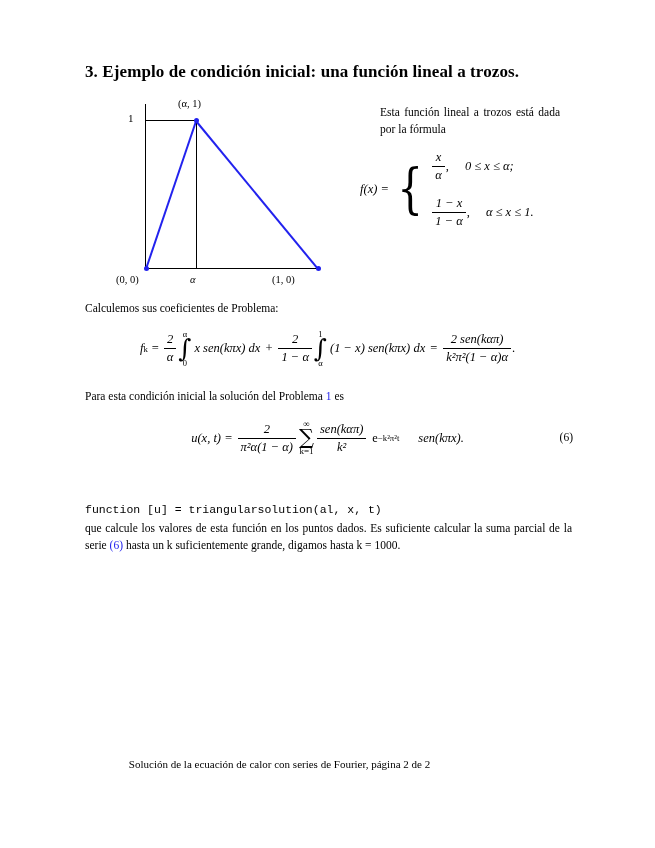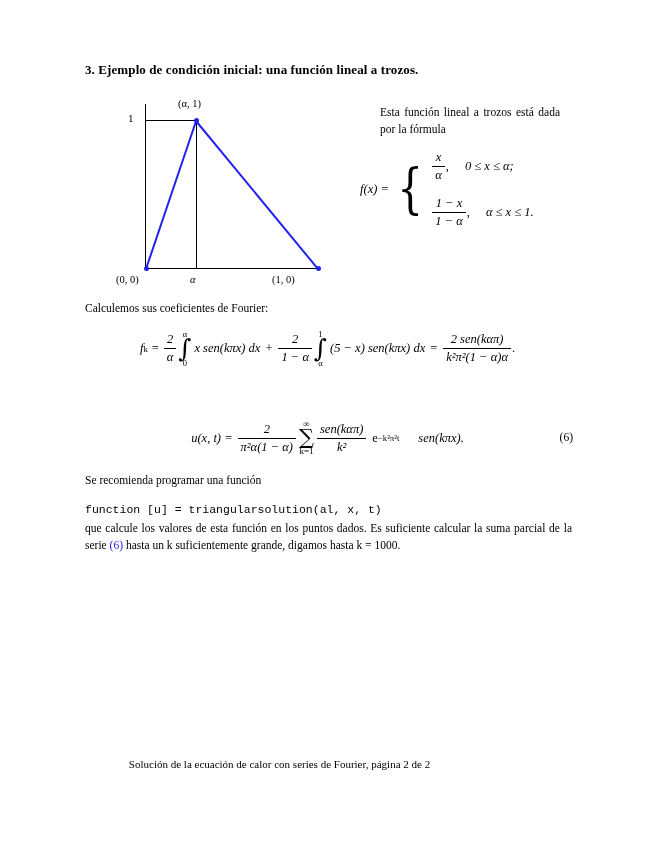--- a/index.html
+++ b/index.html
@@ -19,21 +19,21 @@
     position: absolute;
     left: 0; top: 0;
     width: 655px;
     height: 848px;
   }
   .section-title {
     position: absolute;
     left: 85px;
     top: 62px;
     font-weight: bold;
-    font-size: 13px;
+    font-size: 17px;
     letter-spacing: 0.1px;
   }
 
   
   .figure {
     position: absolute;
     left: 100px;
     top: 96px;
     width: 230px;
     height: 190px;
@@ -292,21 +292,21 @@
           <span class="num">1 − x</span>
           <span class="bar"></span>
           <span class="den">1 − α</span>
         </span>
         <span>,</span>
         <span class="cond">α ≤ x ≤ 1.</span>
       </span>
     </span>
   </div>
 
-  <div class="ptext" style="top:300px;">Calculemos sus coeficientes de Fourier:</div>
+  <div class="ptext" style="top:300px;">Calculemos sus coeficientes de Problema:</div>
 
   <div class="display-eq" style="top:330px;">
     <span class="eqline">
       <span class="it">f</span>
         <sub>k</sub>
       <span style="margin:0 4px;">=</span>
       <span class="frac">
         <span class="num">2</span>
         <span class="bar"></span>
         <span class="den">α</span>
@@ -321,31 +321,36 @@
       <span class="frac">
         <span class="num">2</span>
         <span class="bar"></span>
         <span class="den">1 − α</span>
       </span>
       <span class="intg">
         <span>1</span>
         <span class="big">∫</span>
         <span>α</span>
       </span>
-      <span class="it" style="margin-left:2px;">(5 − x) sen(kπx) dx</span>
+      <span class="it" style="margin-left:2px;">(1 − x) sen(kπx) dx</span>
       <span style="margin:0 5px;">=</span>
       <span class="frac">
         <span class="num">2 sen(kαπ)</span>
         <span class="bar"></span>
         <span class="den">k²π²(1 − α)α</span>
       </span>
       <span>.</span>
     </span>
   </div>
 
+  <div class="ptext" style="top:388px;">
+    <span>Para esta condición inicial la solución del Problema</span>
+    <span class="ref">1</span>
+    <span>es</span>
+  </div>
 
   <div class="display-eq" style="top:420px;">
     <span class="eqline">
       <span class="it">u(x, t) =</span>
       <span class="frac" style="margin-left:5px;">
         <span class="num">2</span>
         <span class="bar"></span>
         <span class="den">π²α(1 − α)</span>
       </span>
       <span class="sum">
@@ -358,21 +363,20 @@
         <span class="bar"></span>
         <span class="den">k²</span>
       </span>
       <span style="margin-left:5px;">e</span>
         <sup>−k²π²t</sup>
       <span class="it" style="margin-left:19px;">sen(kπx).</span>
     </span>
   </div>
   <div class="eqnum" style="top:431px;">(6)</div>
 
-  <div class="ptext" style="top:472px;">Se recomienda programar una función</div>
 
   <div class="code" style="top:503px;">function [u] = triangularsolution(al, x, t)</div>
 
   <div class="ptext" style="top:520px;">
     <span>que calcule los valores de esta función en los puntos dados. Es suficiente calcular la suma parcial de la serie</span>
     <span class="ref">(6)</span>
     <span>hasta un k suficientemente grande, digamos hasta k = 1000.</span>
   </div>
 
   <div class="footer">Solución de la ecuación de calor con series de Fourier,   página 2 de 2</div>

